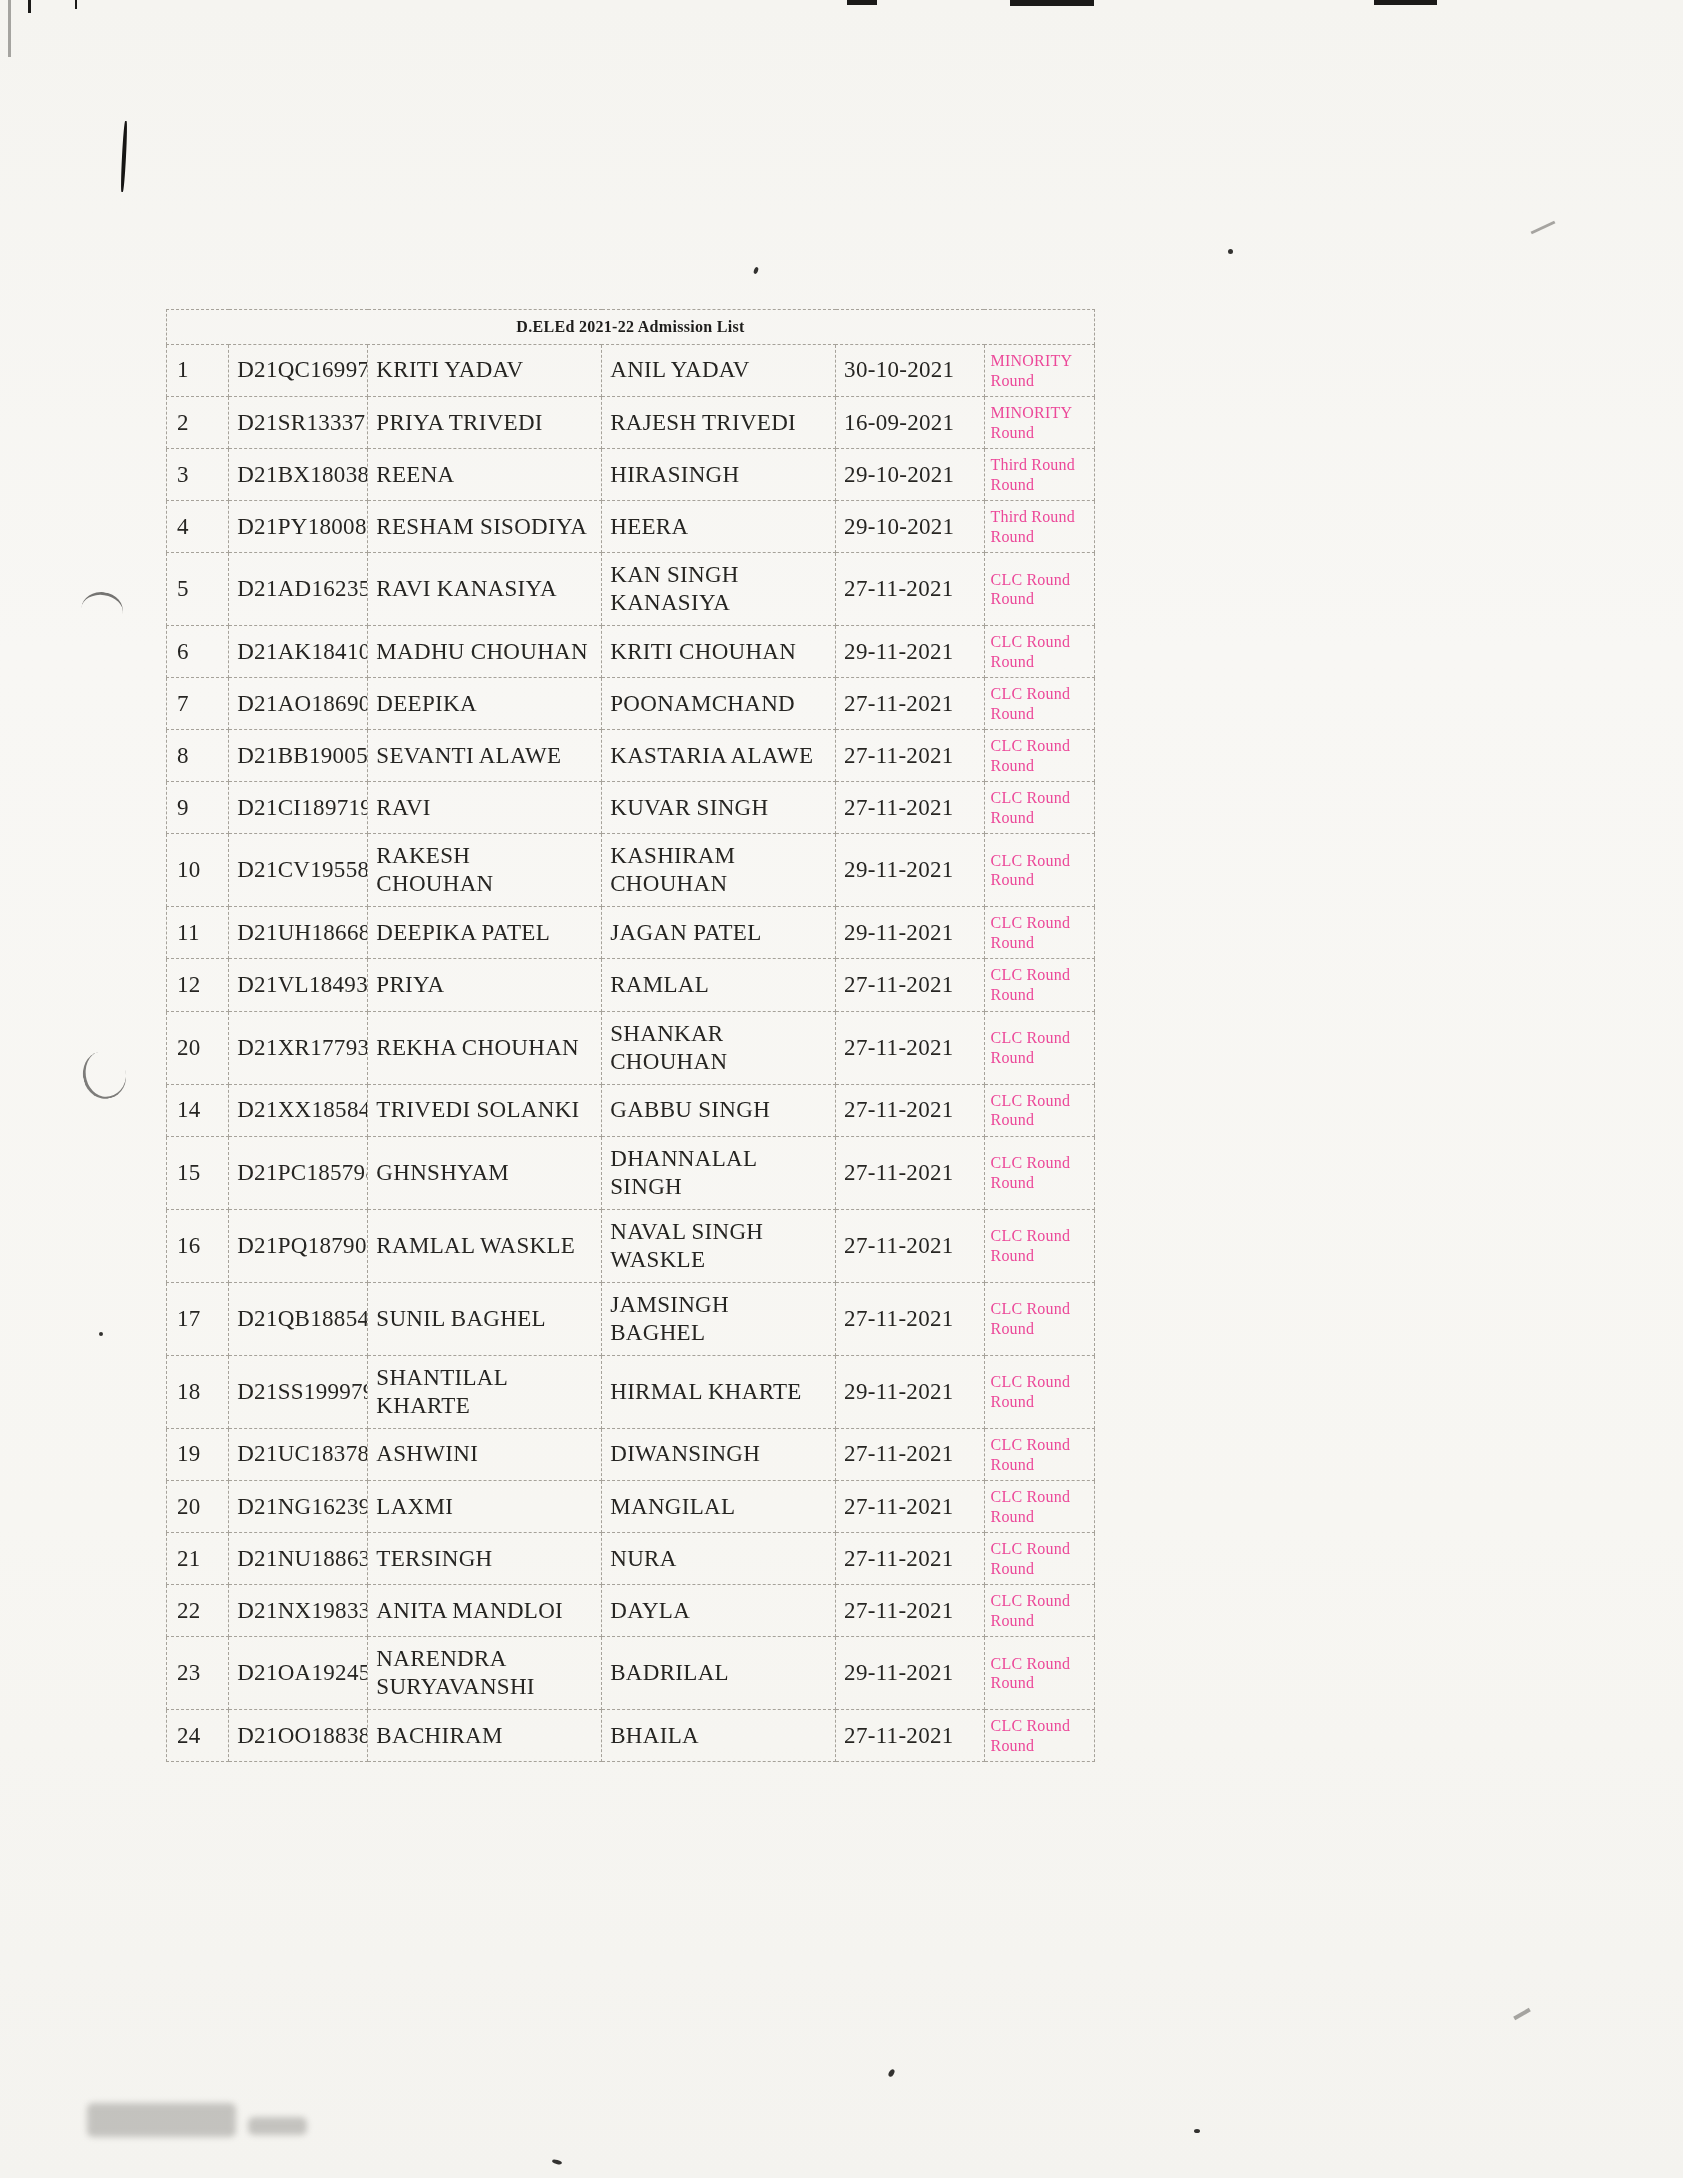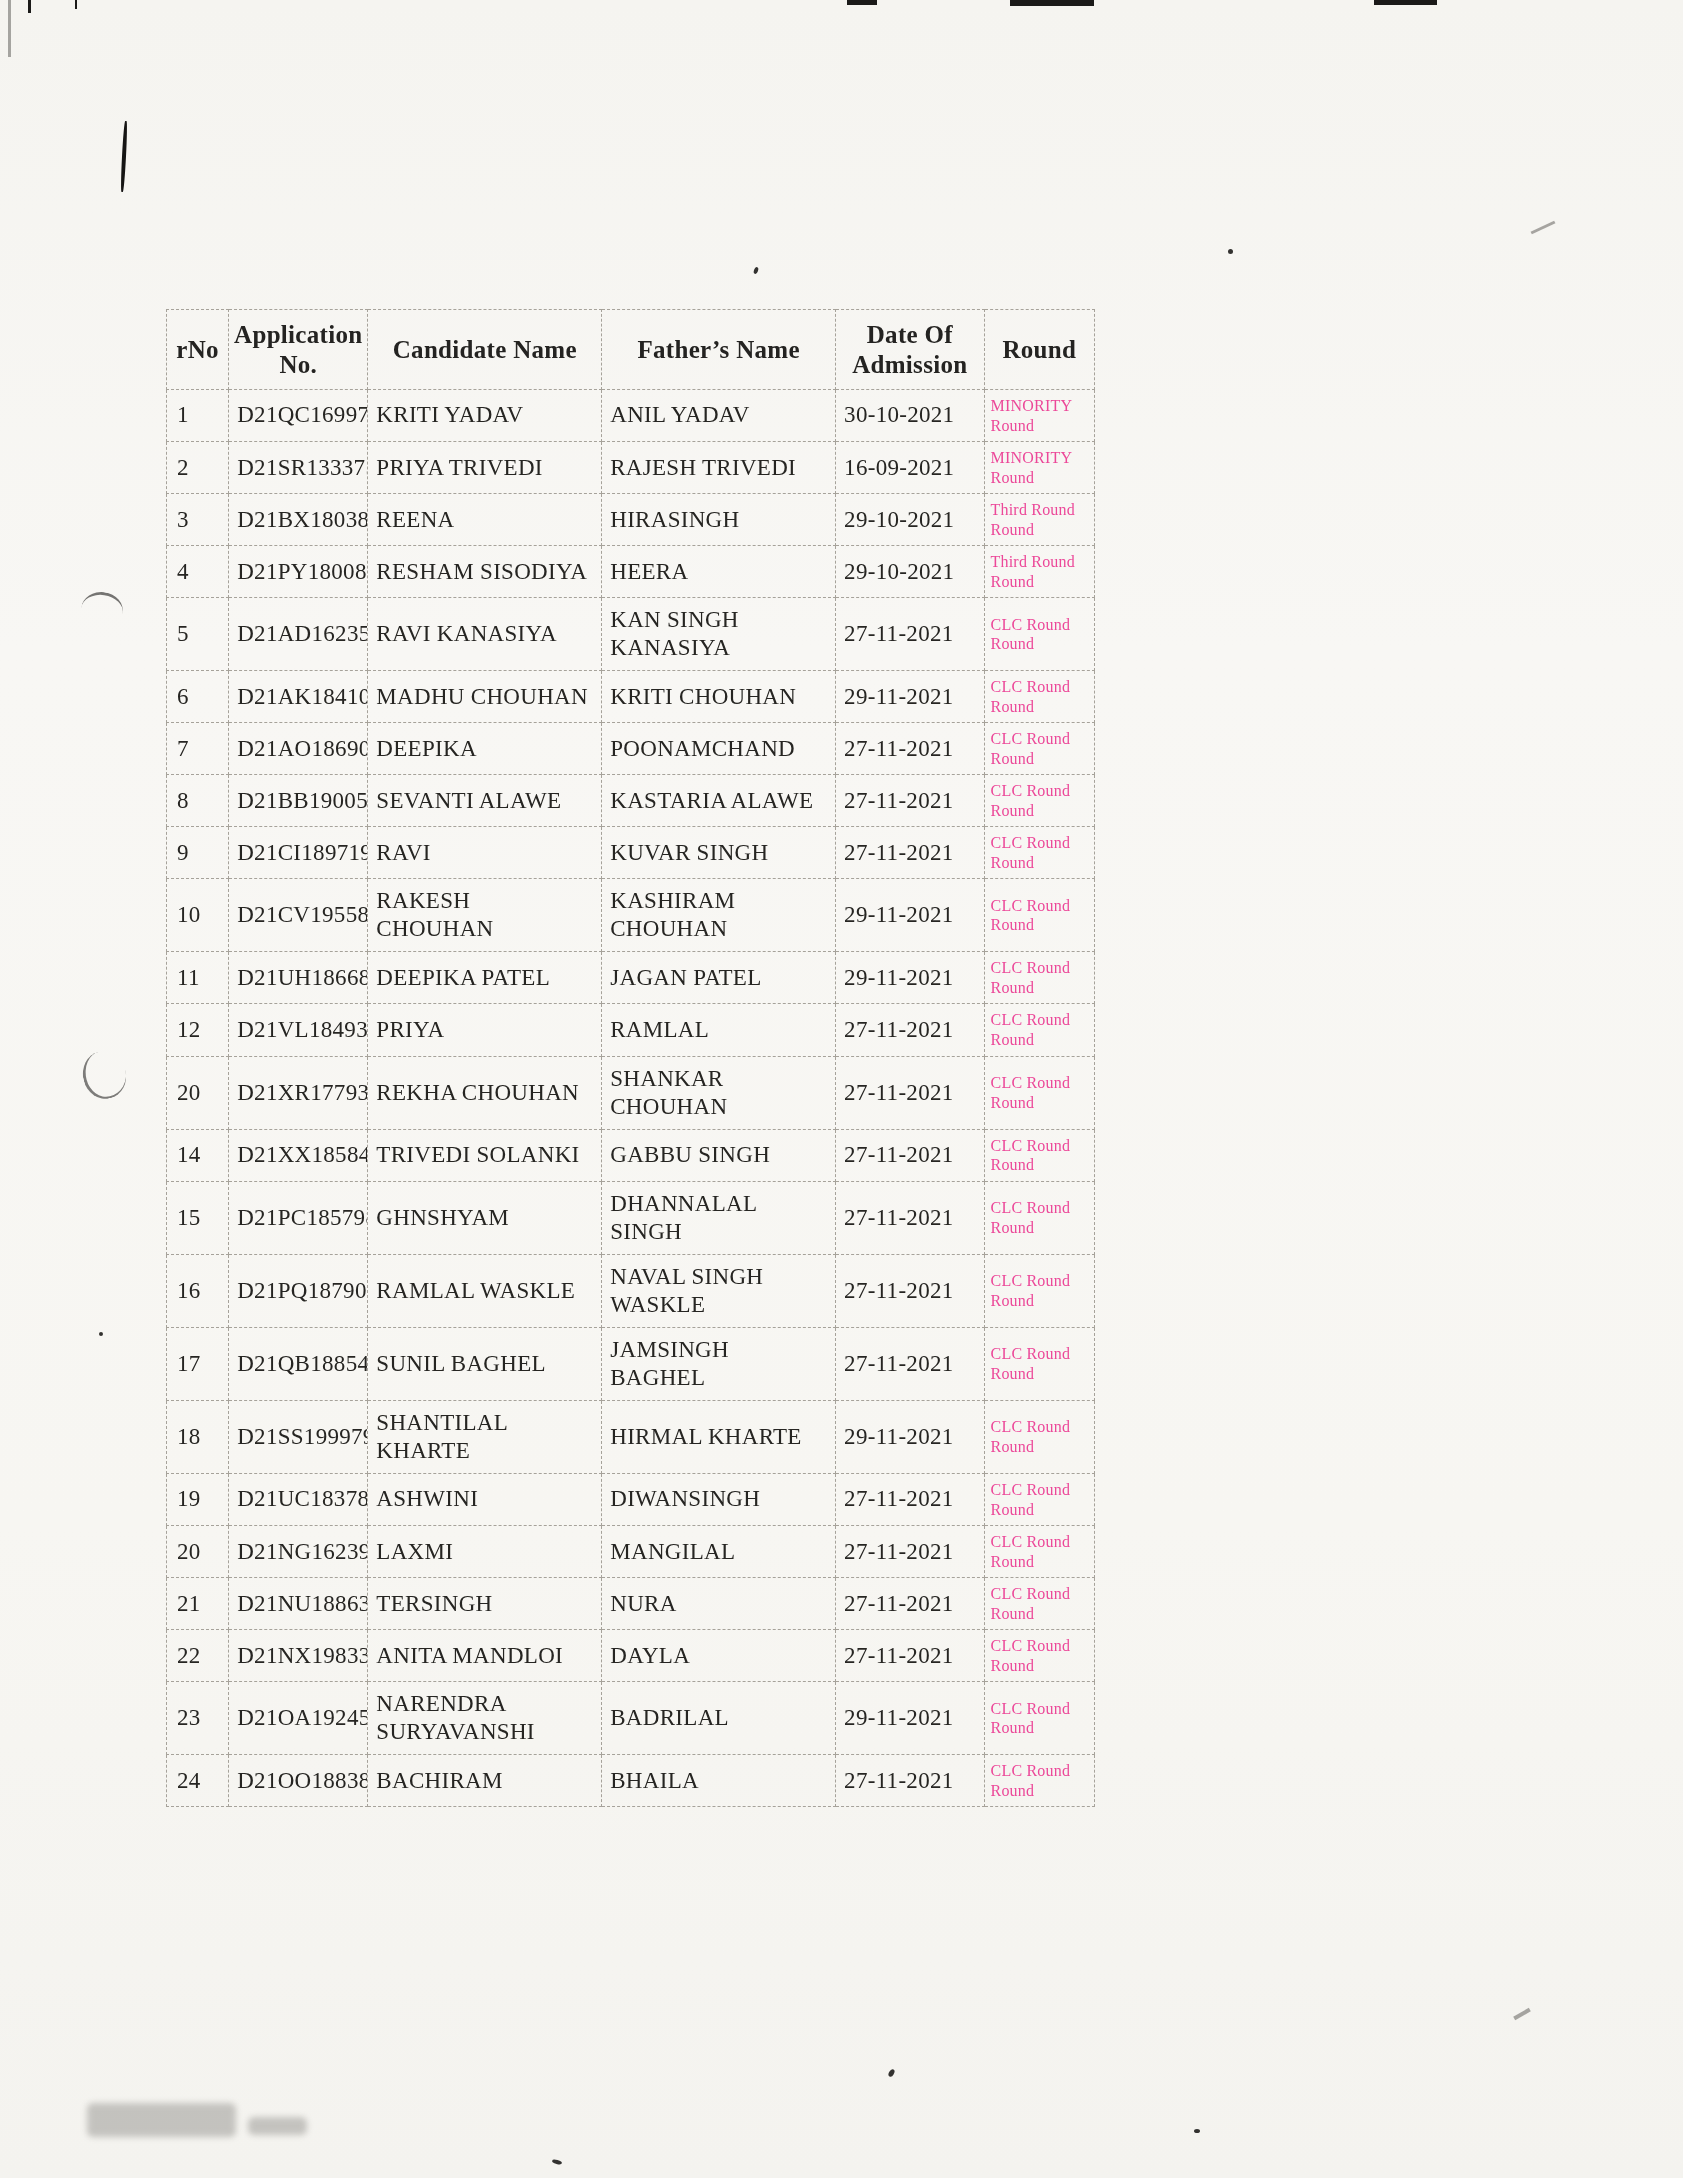--- a/index.html
+++ b/index.html
@@ -66,27 +66,22 @@
     <table>
       <colgroup>
         <col style="width:6.7%">
           <col style="width:15%">
           <col style="width:25.2%">
         <col style="width:25.2%">
           <col style="width:16%">
           <col style="width:11.9%">
       </colgroup>
       <thead>
-        <tr class="head-row">
-          <th>rNo</th>
-          <th>Application No.</th>
-          <th>Candidate Name</th>
-          <th>Father’s Name</th>
-          <th>Date Of Admission</th>
-          <th>Round</th>
+        <tr>
+          <th colspan="6">D.ELEd 2021-22 Admission List</th>
         </tr>
       </thead>
       <tbody>
           <tr>
             <td>1</td>
             <td>D21QC169978</td>
             <td>KRITI YADAV</td>
             <td>ANIL YADAV</td>
             <td>30-10-2021</td>
             <td class="round-cell">

